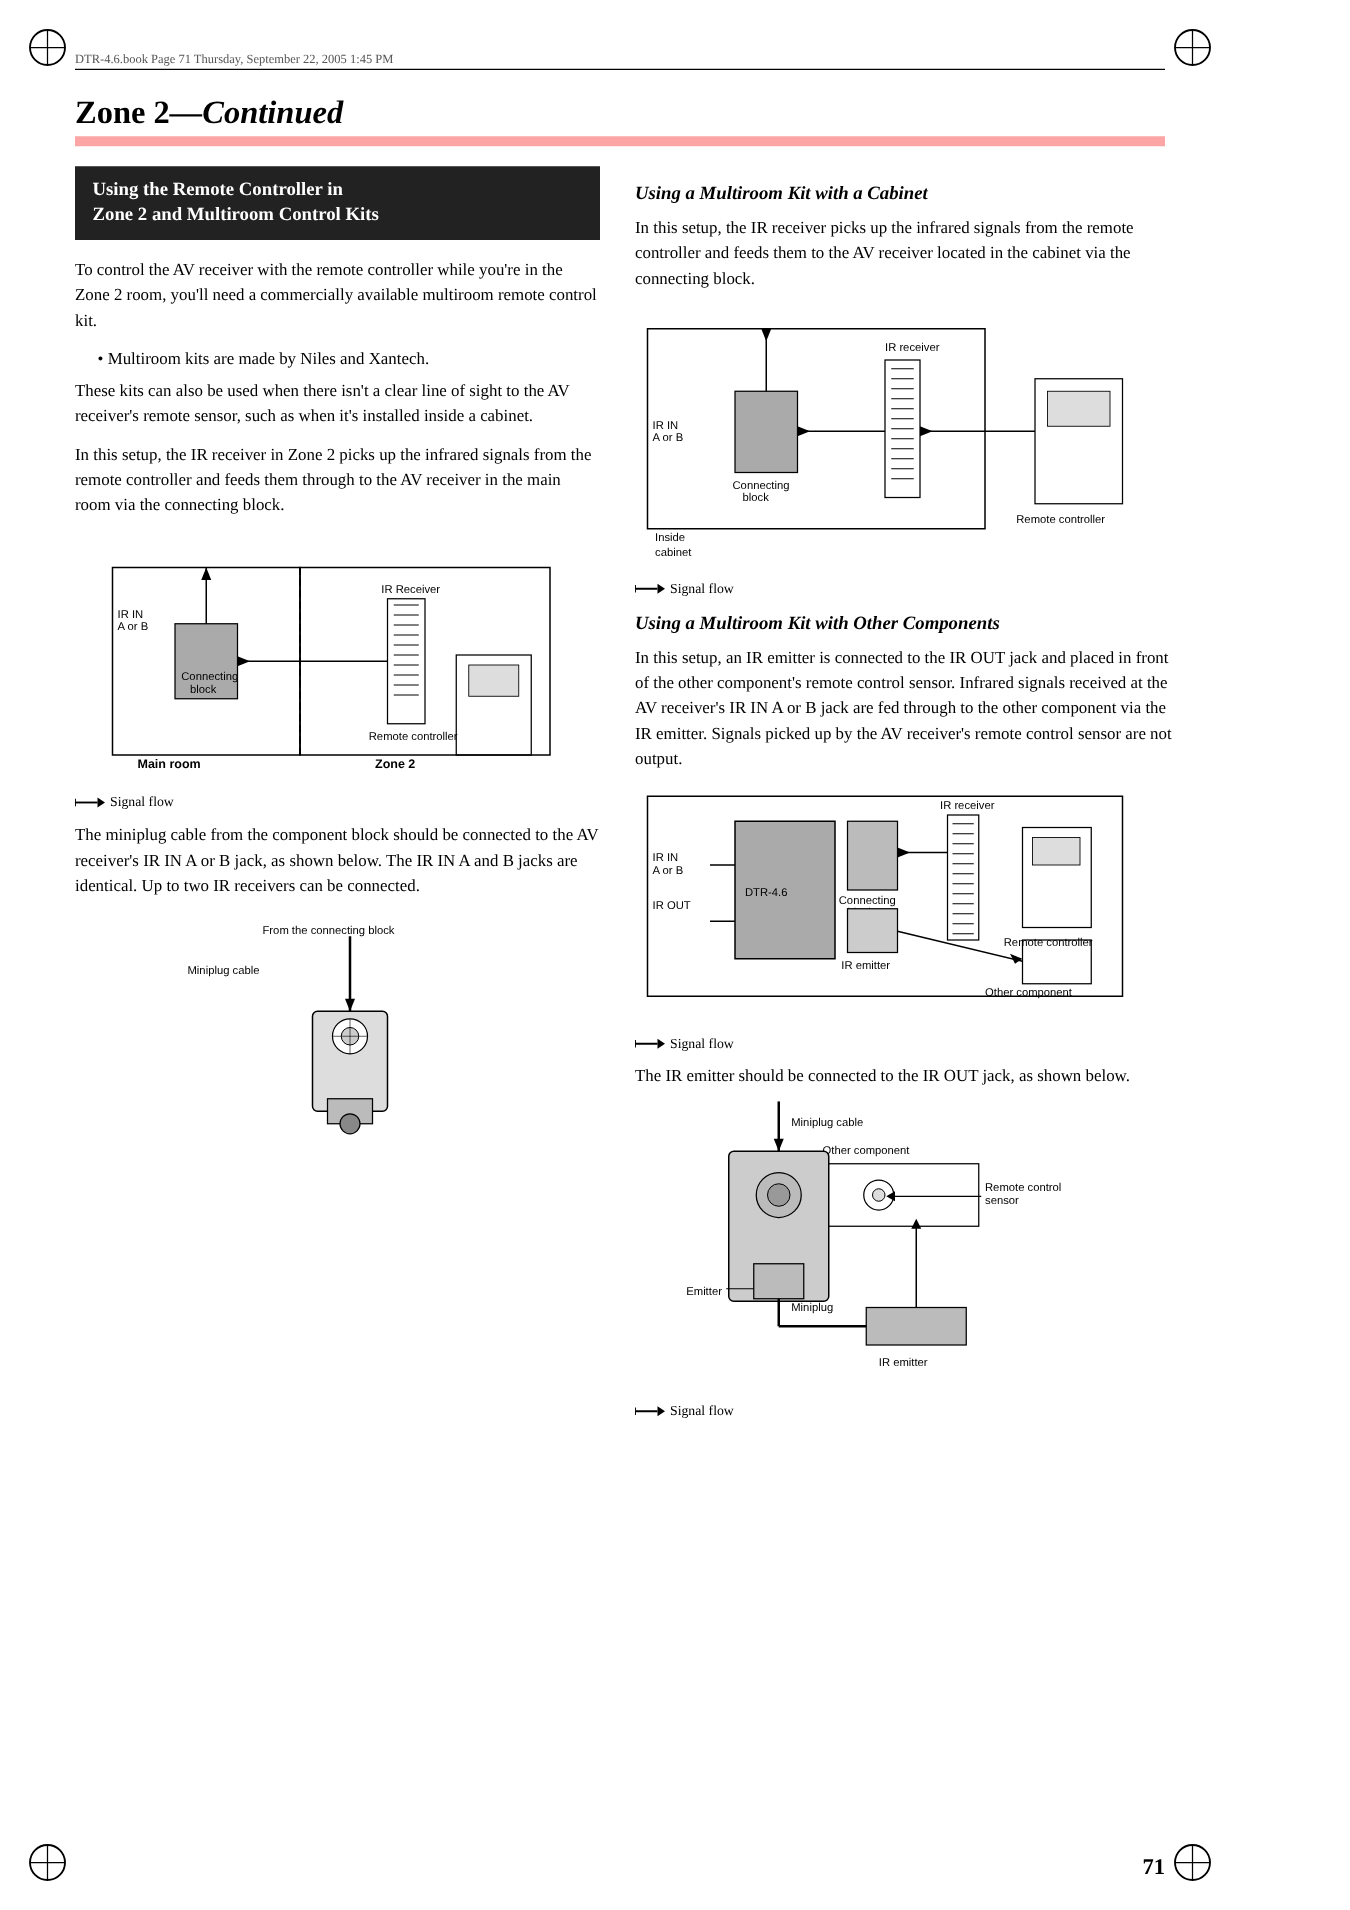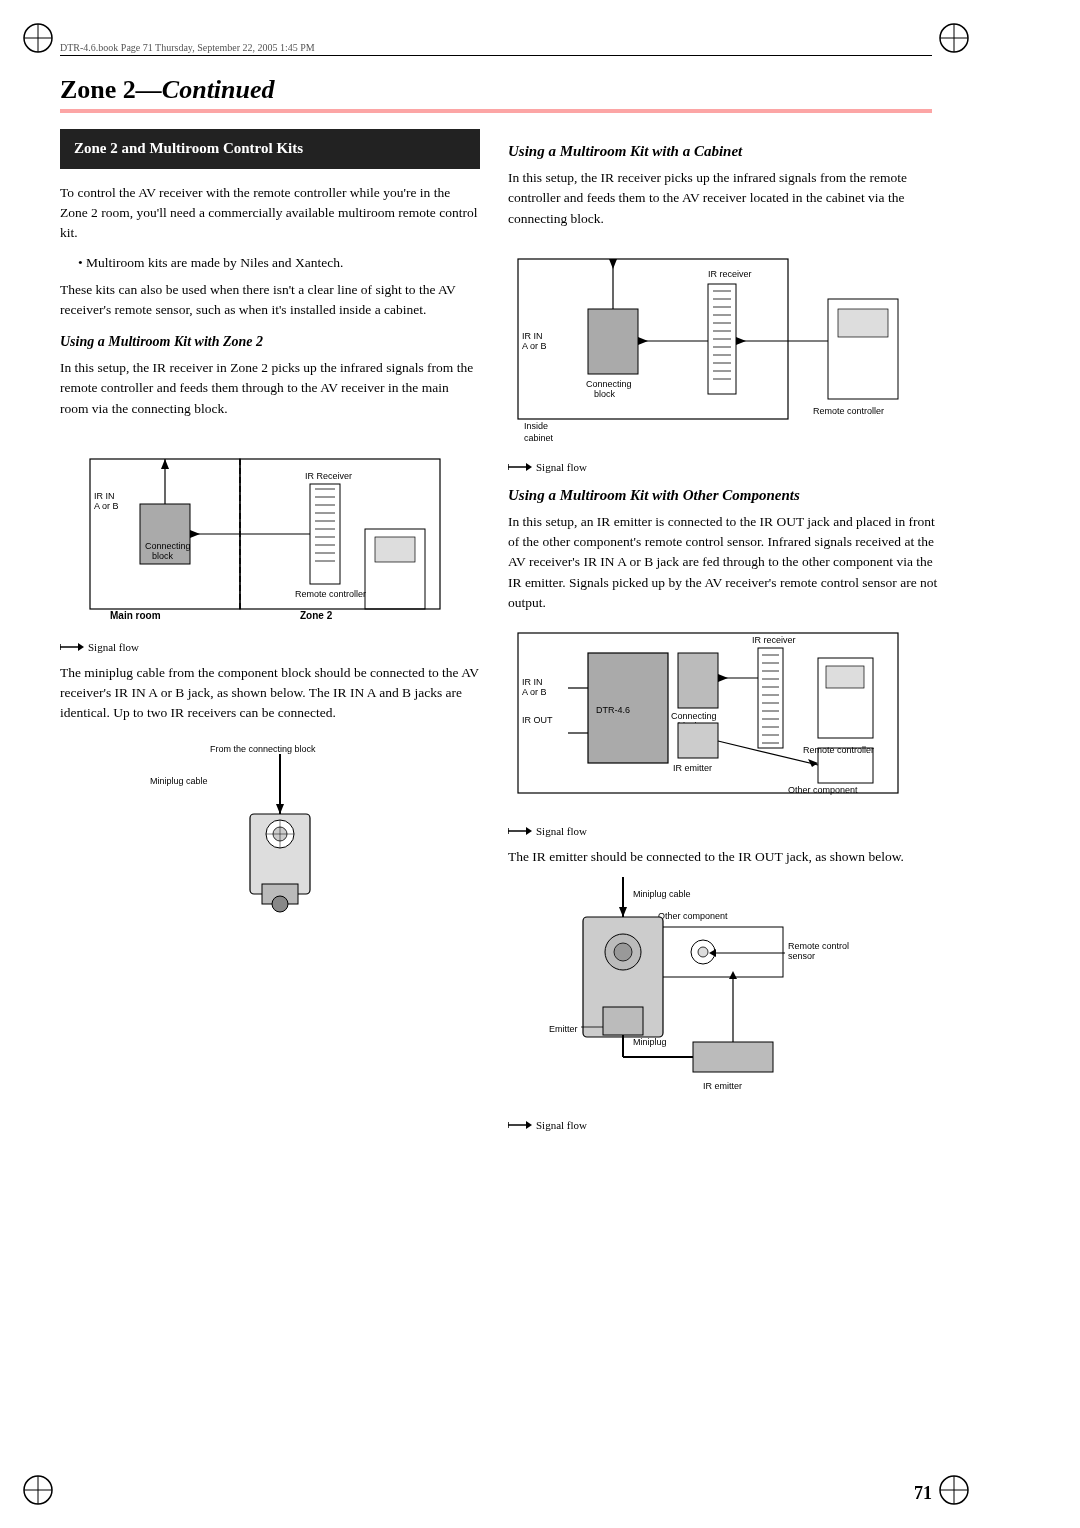--- a/index.html
+++ b/index.html
@@ -54,21 +54,21 @@
       left: 60px;
       right: 60px;
       bottom: 60px;
     }
 
     
     .page-title {
       font-size: 26px;
       font-weight: bold;
       font-style: italic;
-      border-bottom: 4px solid #fca5a5;
+      border-bottom: 8px solid #fca5a5;
       padding-bottom: 4px;
       margin-bottom: 16px;
     }
     .page-title span.bold-part { font-weight: bold; font-style: normal; }
     .page-title span.italic-part { font-style: italic; }
 
     
     .two-col {
       display: flex;
       gap: 28px;
@@ -195,30 +195,30 @@
 
     <div class="page-title">
       <span class="bold-part">Zone 2</span><span class="italic-part">—Continued</span>
     </div>
 
     <div class="two-col">
 
       <div class="col-left">
 
         <div class="section-box">
+          <div>Using the Remote Controller in</div>
           <div>Zone 2 and Multiroom Control Kits</div>
         </div>
 
         <p class="body-text">To control the AV receiver with the remote controller while you're in the Zone 2 room, you'll need a commercially available multiroom remote control kit.</p>
 
         <div class="bullet-item">Multiroom kits are made by Niles and Xantech.</div>
 
         <p class="body-text">These kits can also be used when there isn't a clear line of sight to the AV receiver's remote sensor, such as when it's installed inside a cabinet.</p>
 
-        <div class="subsection-title">Using a Multiroom Kit with Zone 2</div>
         <p class="body-text">In this setup, the IR receiver in Zone 2 picks up the infrared signals from the remote controller and feeds them through to the AV receiver in the main room via the connecting block.</p>
 
         <div>
           <svg class="svg-diagram" width="380" height="210" viewBox="0 0 380 210">
 
             <rect x="10" y="30" width="150" height="150" fill="none" stroke="#000" stroke-width="1.2"></rect>
 
             <rect x="160" y="30" width="200" height="150" fill="none" stroke="#000" stroke-width="1.2"></rect>
 
             <text x="14" y="70" font-size="9" font-family="Arial">IR IN</text>

